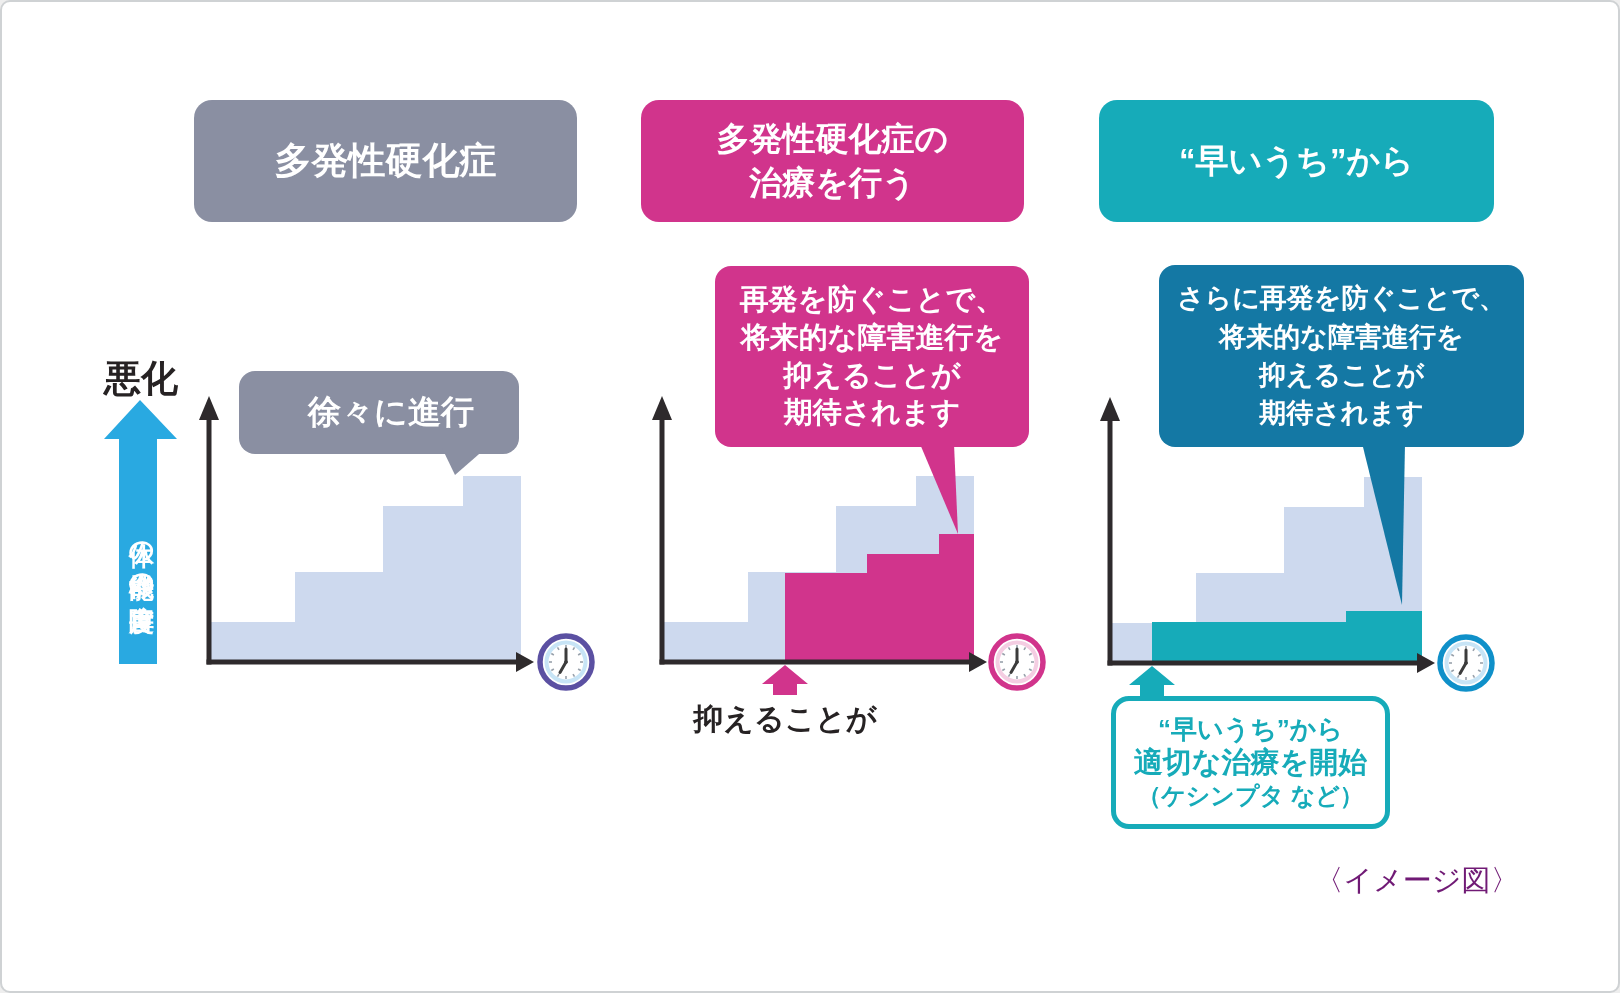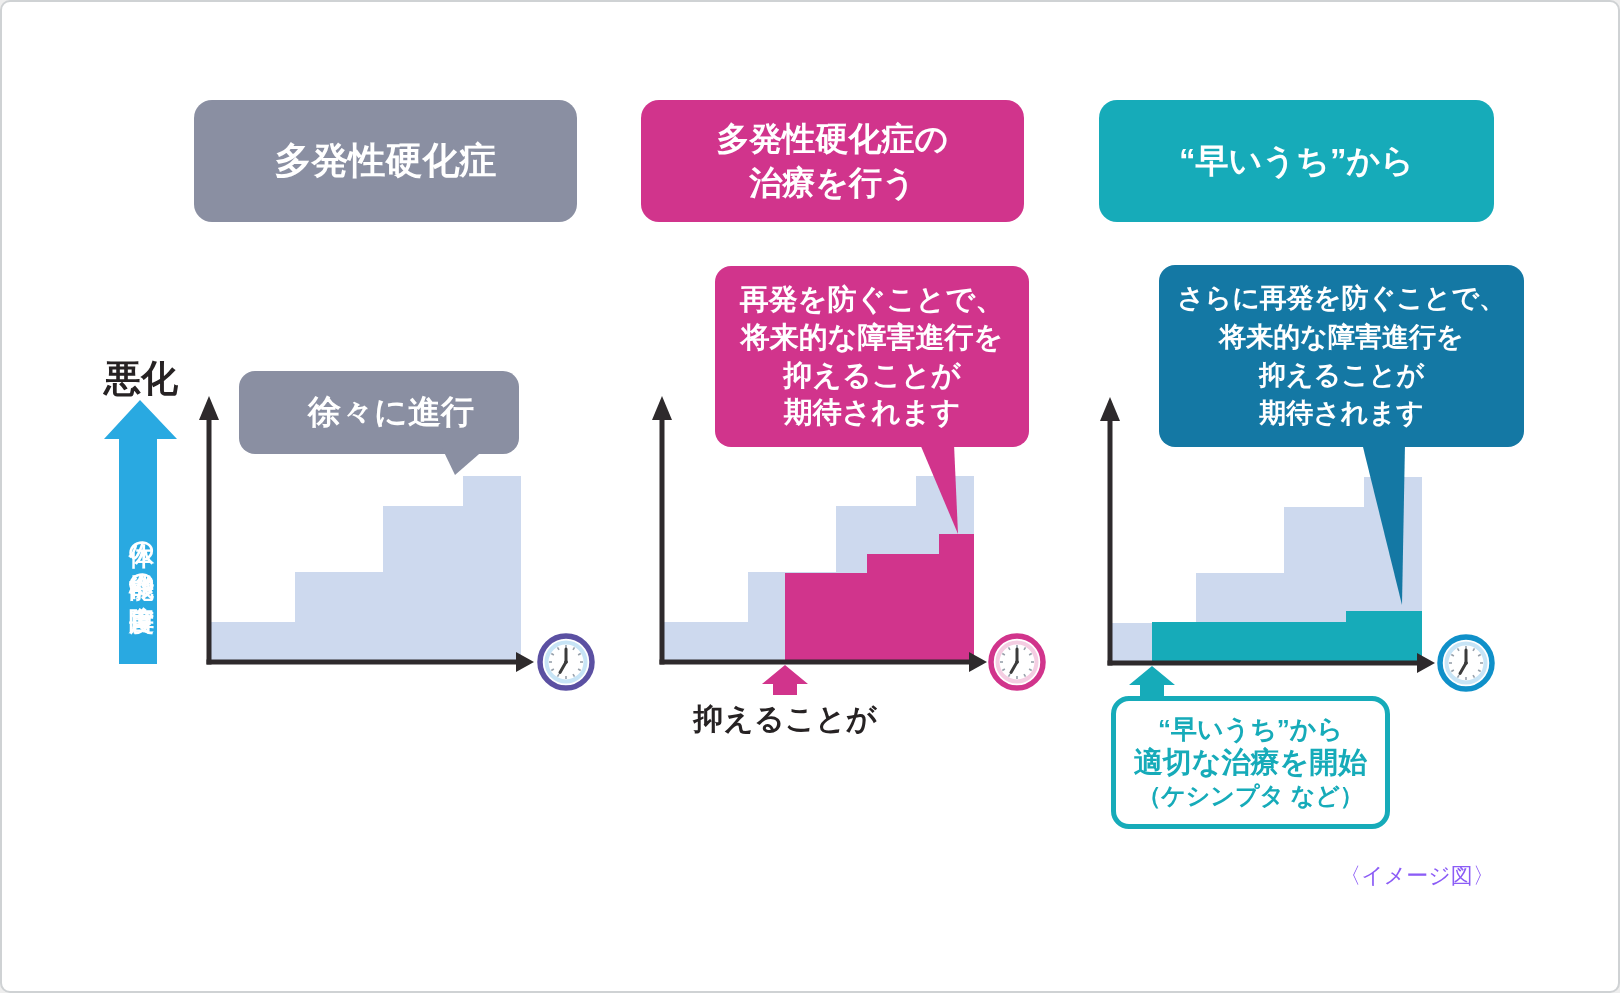--- a/index.html
+++ b/index.html
@@ -21,21 +21,21 @@
   .v-label{left:121px;top:449px;width:36px;height:212px;writing-mode:vertical-rl;text-orientation:upright;
            color:#fff;font-weight:800;font-size:25px;letter-spacing:1px;text-align:center;}
   .chart{position:absolute;width:400px;height:330px;overflow:visible;}
   .t-label{left:673px;top:697px;width:220px;text-align:center;font-size:30px;font-weight:800;color:var(--c-text-dark);}
   .note{left:1109px;top:694px;width:279px;height:133px;background:#fff;border:5px solid var(--c-teal);
         border-radius:18px;box-sizing:border-box;display:flex;flex-direction:column;justify-content:center;
         align-items:center;color:var(--c-teal);font-weight:800;text-align:center;}
   .note .n1{font-size:26px;line-height:1.25;}
   .note .n2{font-size:29px;line-height:1.2;}
   .note .n3{font-size:24px;line-height:1.35;text-align:right;}
-  .caption{left:1305px;top:859px;width:220px;text-align:center;font-size:22px;color:#8b5cf6;}
+  .caption{left:1305px;top:859px;width:220px;text-align:center;font-size:29px;color:#701a75;}
 </style>
 </head>
 <body>
 
 <div class="canvas">
 
   <div class="header h2">
     <span class="line">多発性硬化症の</span>
     <span class="line">治療を行う</span>
   </div>

